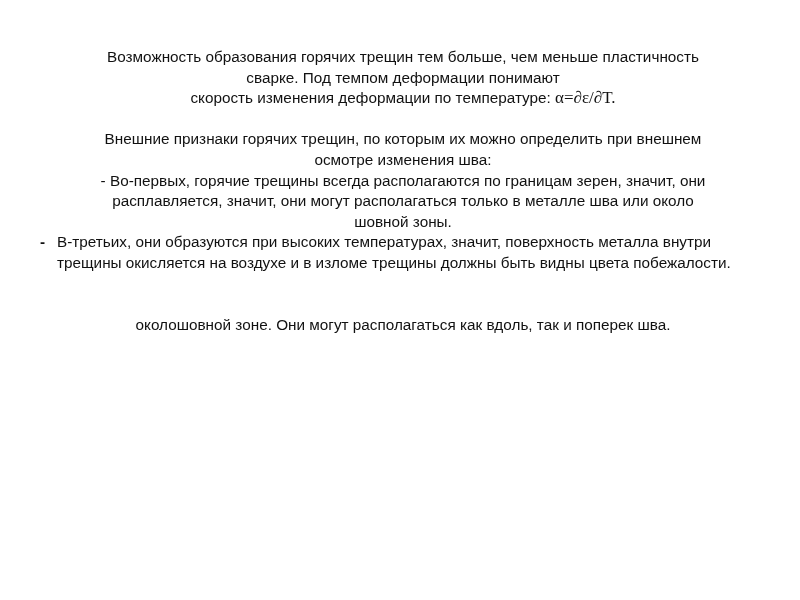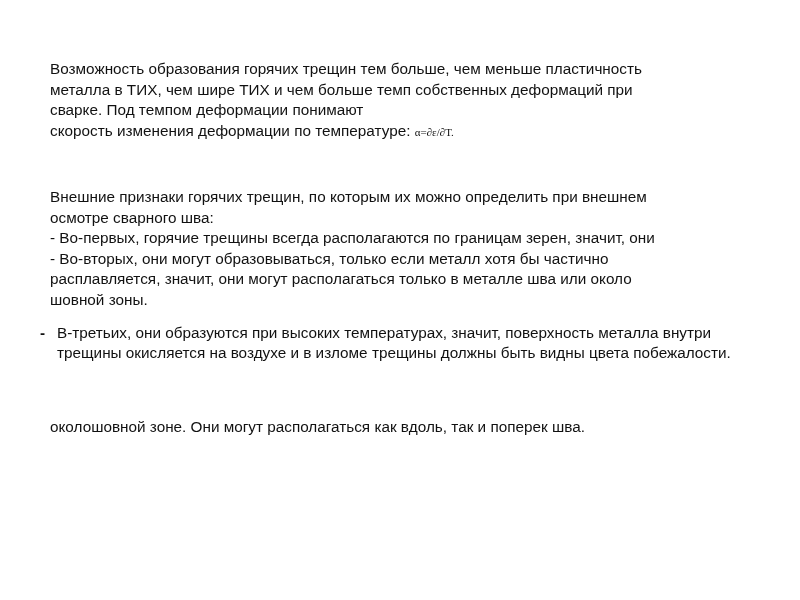--- a/index.html
+++ b/index.html
@@ -16,27 +16,27 @@
       color: #111111;
     }
     .slide {
       position: absolute;
       left: 38px;
       top: 47px;
       width: 730px;
       font-size: 15.3px;
       line-height: 20.6px;
     }
-    .p { margin: 12px; }
+    .p { margin: 0; text-align: center; }
     .gap { height: 20.6px; }
     .gap2 { height: 41px; }
     .bold { font-weight: normal; }
     .formula {
       font-family: "Liberation Serif", serif;
-      font-size: 11px;
+      font-size: 17px;
     }
     .bullet-row {
       display: flex;
       align-items: flex-start;
     }
     .bullet-mark {
       width: 19px;
       flex: 0 0 19px;
       padding-left: 2px;
       box-sizing: border-box;
@@ -47,32 +47,30 @@
       padding-right: 30px;
     }
   </style>
 </head>
 <body>
 
 <div class="slide">
 
   <div class="p">
     <div>Возможность образования горячих трещин тем больше, чем меньше пластичность</div>
-    <div>металла в ТИХ, чем шире ТИХ и чем больше темп  собственных деформаций при</div>
     <div><span>сварке. Под </span><span class="bold">темпом деформации</span><span> понимают</span></div>
     <div><span>скорость изменения деформации по температуре: </span><span class="formula">α=∂ε/∂T.</span></div>
   </div>
 
   <div class="gap"></div>
 
   <div class="p">
     <div><span class="bold">Внешние признаки горячих трещин</span><span>, по которым их можно определить при внешнем</span></div>
-    <div>осмотре сварного шва:</div>
+    <div>осмотре изменения шва:</div>
     <div>- Во-первых, горячие трещины всегда располагаются по границам зерен, значит, они</div>
-    <div>- Во-вторых, они могут образовываться, только если металл хотя бы частично</div>
     <div>расплавляется, значит, они могут располагаться только в металле шва или около</div>
     <div>шовной зоны.</div>
   </div>
 
   <div class="bullet-row">
     <span class="bullet-mark">-</span>
     <span class="bullet-text">В-третьих, они образуются при высоких температурах, значит, поверхность металла внутри трещины окисляется на воздухе и в изломе трещины должны быть видны цвета побежалости.</span>
   </div>
 
   <div class="gap2"></div>

